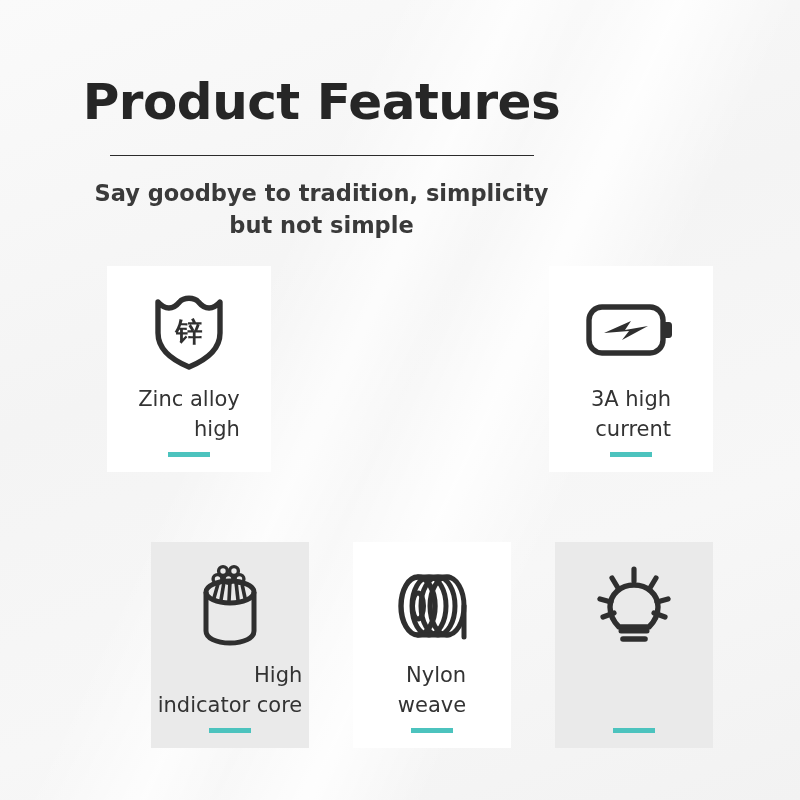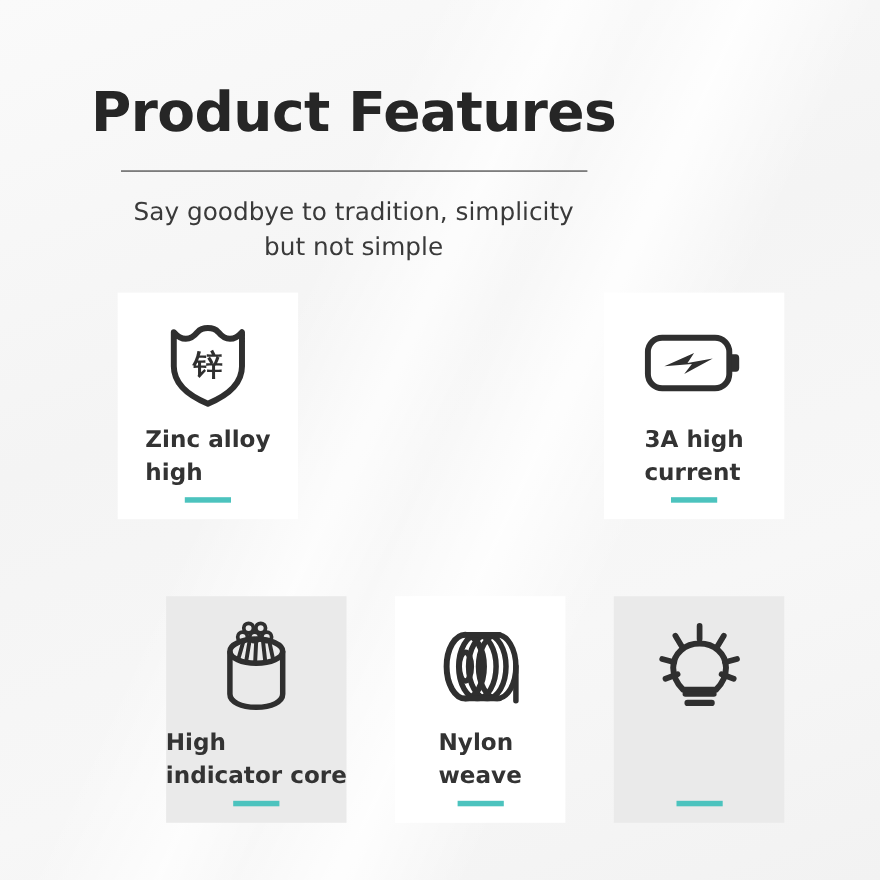--- a/index.html
+++ b/index.html
@@ -55,21 +55,21 @@
     height: 1px;
     background: #2b2b2b;
     margin: 25px auto 0 auto;
   }
   #subtitle {
     margin: 0;
     padding-top: 22px;
     font-size: 22.5px;
     color: #3a3a3a;
     line-height: 1.42;
-    font-weight: normal;
+    font-weight: bold;
   }
 
   
   .row {
     position: absolute;
     left: 107px;
     width: 606px;
     display: flex;
     justify-content: space-between;
   }
@@ -97,23 +97,22 @@
     align-items: center;
     justify-content: center;
   }
   .card-icon svg { display: block; }
 
   .card-label {
     margin-top: 8px;
     font-size: 21px;
     line-height: 1.45;
     color: #333333;
-    text-align: left;
+    text-align: right;
     white-space: nowrap;
-    font-weight: bold;
   }
   .card-accent {
     position: absolute;
     left: 50%;
     transform: translateX(-50%);
     bottom: 15px;
     width: 42px;
     height: 5px;
     background: #4cc3be;
   }

